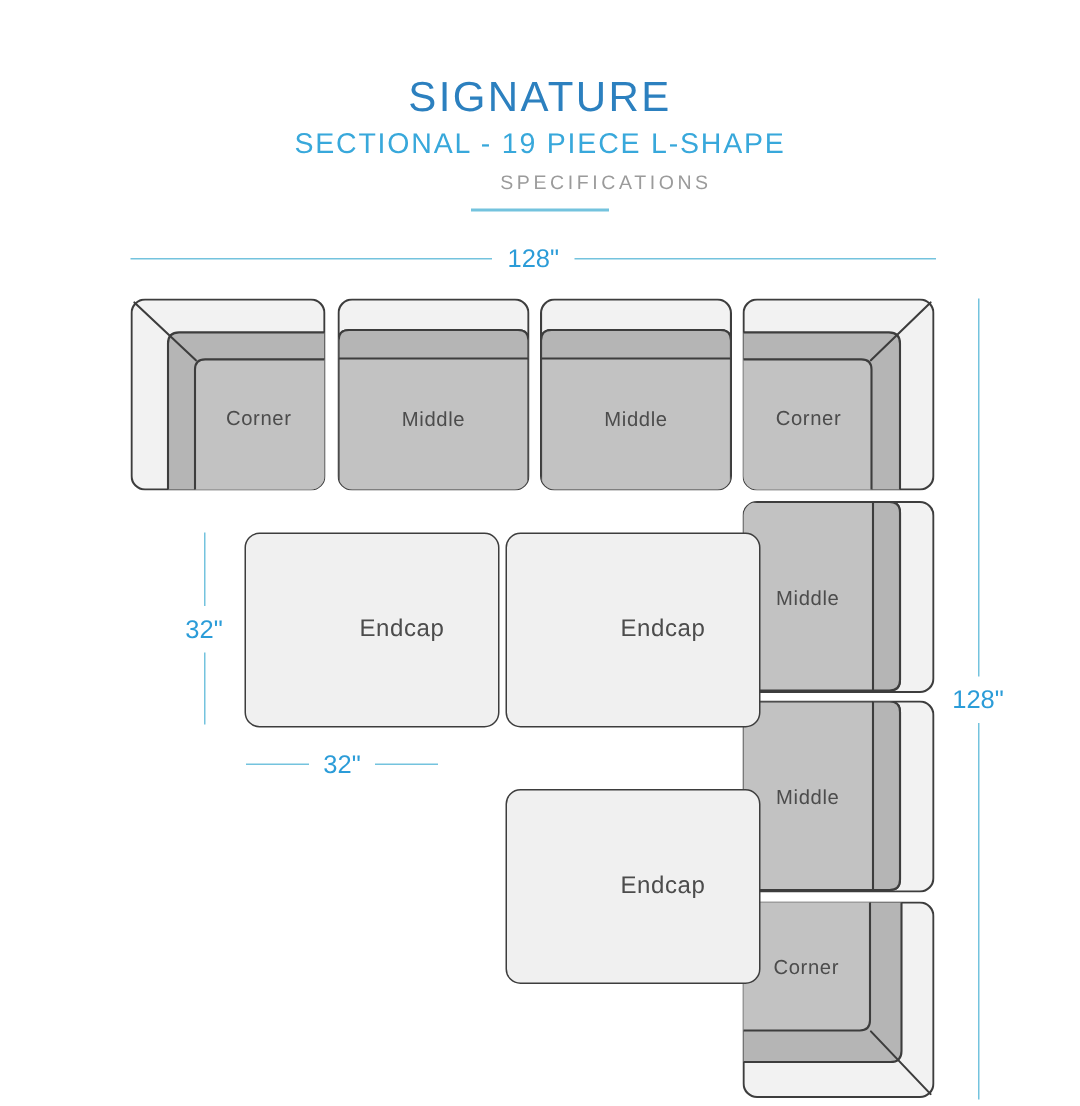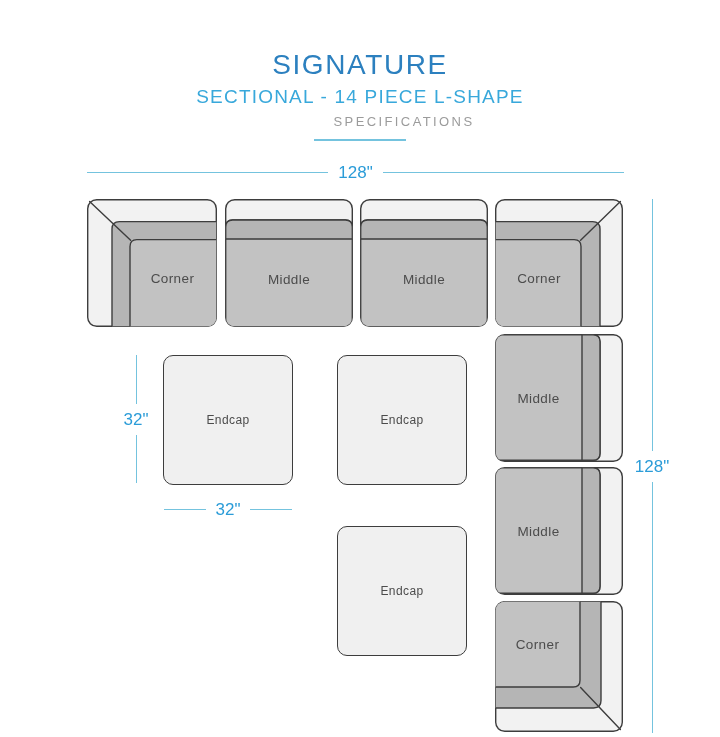--- a/index.html
+++ b/index.html
@@ -39,30 +39,30 @@
   .f-seat{fill:var(--seat-color);}
   .diag{stroke:var(--piece-border-color);stroke-width:1.4;fill:none;stroke-linecap:round;}
   .plabel{
     position:absolute;display:flex;align-items:center;justify-content:center;
     font-size:13.5px;letter-spacing:.4px;color:var(--label-color);text-align:center;
   }
   .endcap{
     position:absolute;background:var(--endcap-color);
     border:1.5px solid var(--piece-border-color);border-radius:10px;
     display:flex;align-items:center;justify-content:center;
-    font-size:12px;letter-spacing:.4px;color:var(--label-color);
+    font-size:16px;letter-spacing:.4px;color:var(--label-color);padding-left:40px;
   }
 </style>
 </head>
 <body>
 
 <div class="canvas">
 
   <div class="hdr-title">SIGNATURE</div>
-  <div class="hdr-subtitle">SECTIONAL - 14 PIECE L-SHAPE</div>
+  <div class="hdr-subtitle">SECTIONAL - 19 PIECE L-SHAPE</div>
   <div class="hdr-caption">SPECIFICATIONS</div>
   <div class="hdr-rule"></div>
 
   <div class="dim-h" style="left:87px;top:127px;width:537px;">
     <span class="dline"></span>
     <span class="dim-txt">128"</span>
     <span class="dline"></span>
   </div>
 
   <div class="dim-v" style="left:629px;top:163px;height:534px;">

